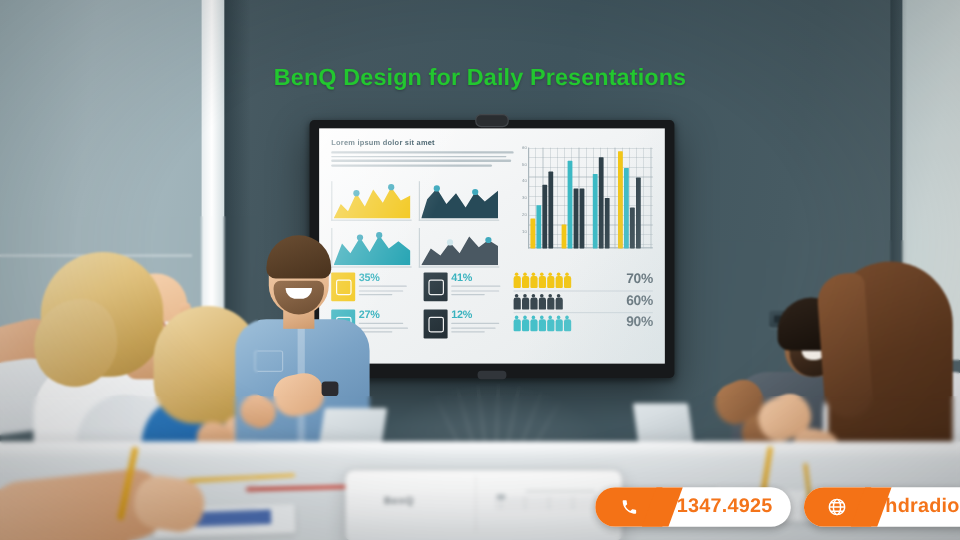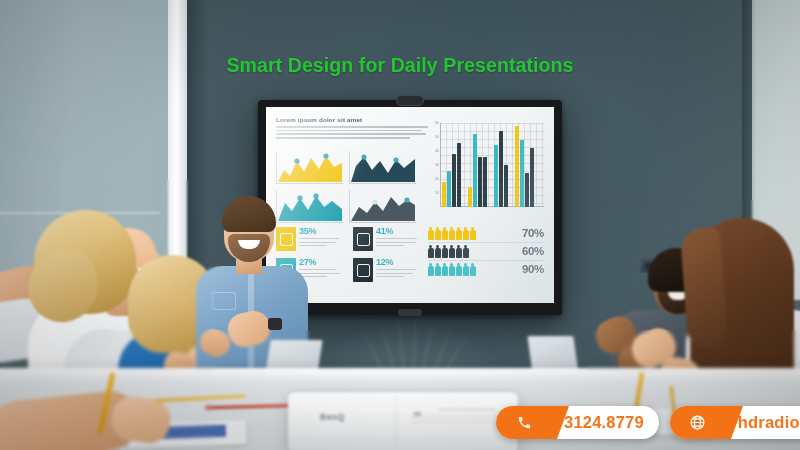--- a/index.html
+++ b/index.html
@@ -616,30 +616,30 @@
     <div class="proj-btn"></div>
     <div class="proj-vent"></div>
     <div class="proj-label"></div>
   </div>
 
   <div class="side-blur-l"></div>
   <div class="side-blur-r"></div>
   <div class="fg-blur"></div>
   <div class="vignette"></div>
 
-  <div class="headline">Smart Design for Daily Presentations</div>
+  <div class="headline">BenQ Design for Daily Presentations</div>
 
   <div class="badges">
     <div class="badge">
       <div class="badge-ico">
         <svg width="15" height="15" viewBox="0 0 24 24" fill="#fff">
           <path d="M6.6 10.8c1.4 2.8 3.8 5.2 6.6 6.6l2.2-2.2c.3-.3.7-.4 1-.2 1.2.4 2.4.6 3.6.6.6 0 1 .4 1 1V20c0 .6-.4 1-1 1C10.6 21 3 13.4 3 4c0-.6.4-1 1-1h3.4c.6 0 1 .4 1 1 0 1.3.2 2.5.6 3.6.1.4 0 .7-.2 1l-2.2 2.2z"></path>
         </svg>
       </div>
-      <div class="badge-txt">3124.8779</div>
+      <div class="badge-txt">1347.4925</div>
     </div>
 
     <div class="badge">
       <div class="badge-ico">
         <svg width="17" height="17" viewBox="0 0 24 24" fill="none" stroke="#fff" stroke-width="1.7">
           <circle cx="12" cy="12" r="9"></circle>
           <ellipse cx="12" cy="12" rx="4.2" ry="9"></ellipse>
           <line x1="3" y1="12" x2="21" y2="12"></line>
           <line x1="4.6" y1="7" x2="19.4" y2="7"></line>
           <line x1="4.6" y1="17" x2="19.4" y2="17"></line>

